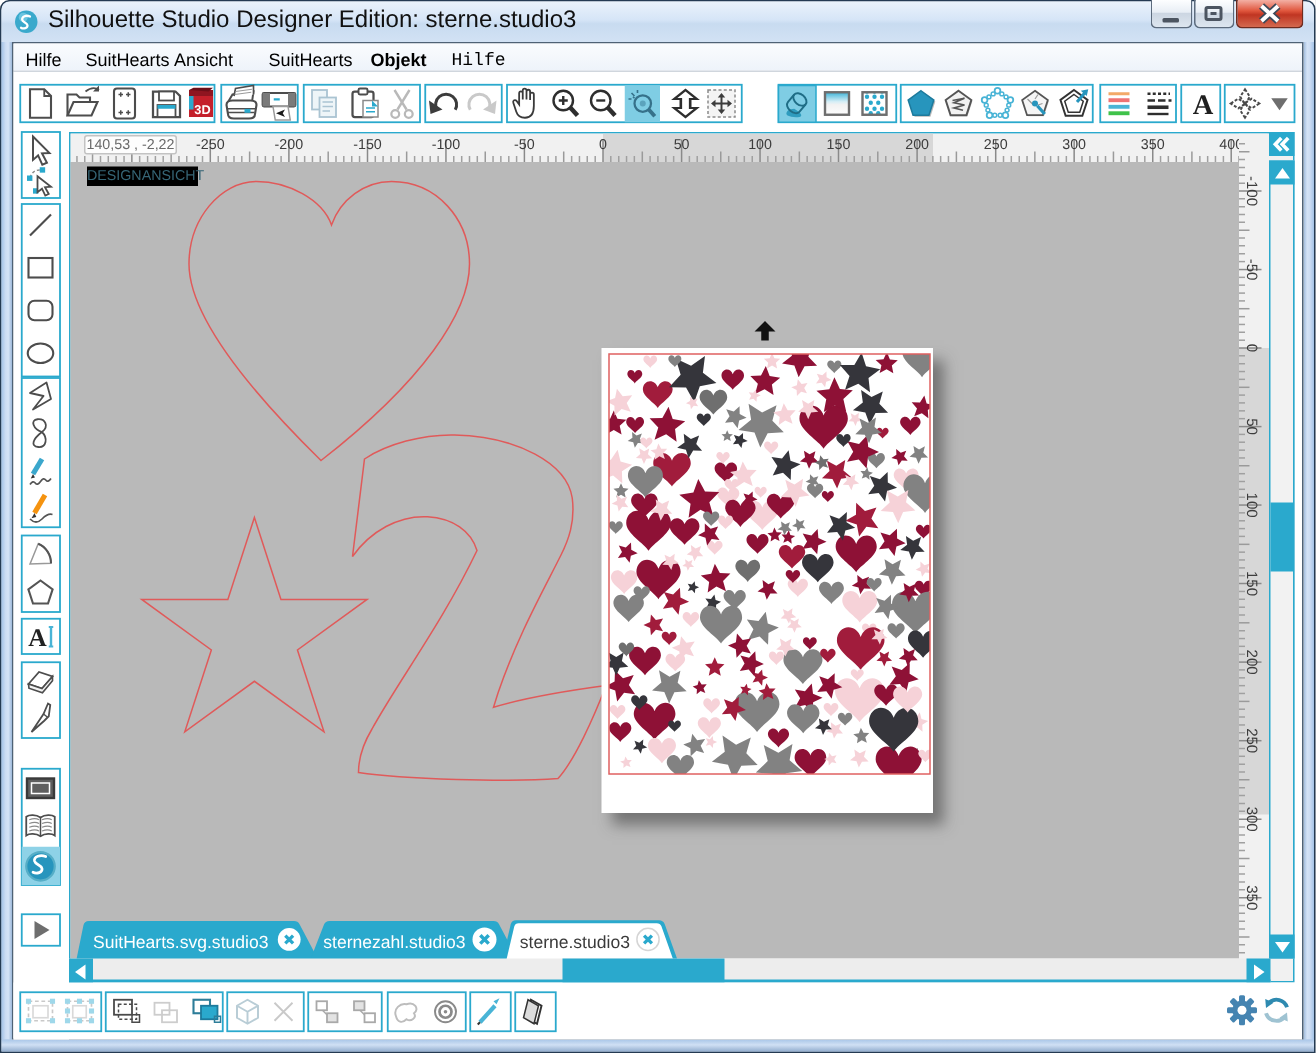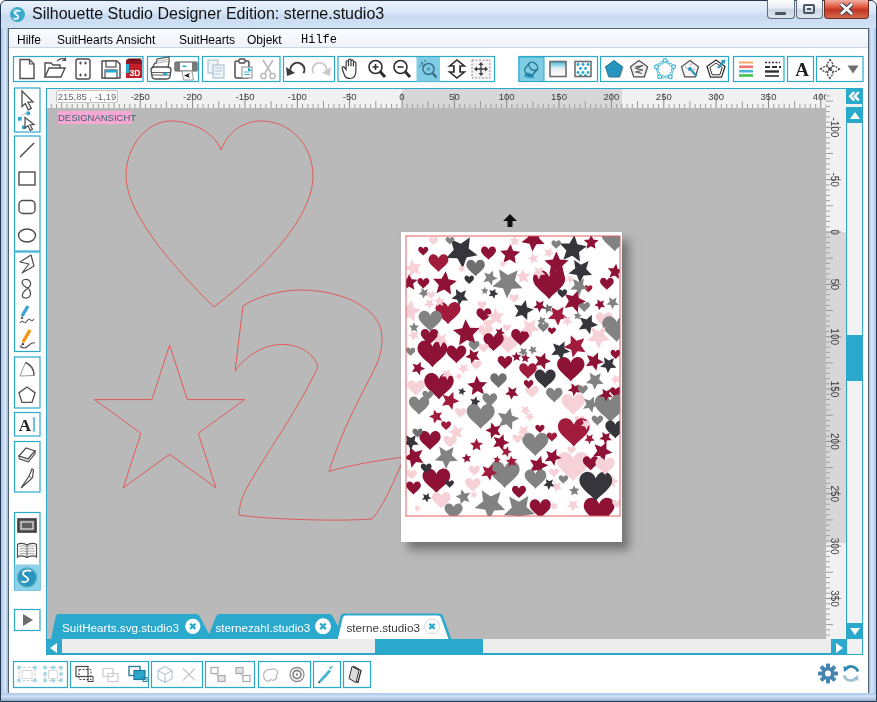--- a/index.html
+++ b/index.html
@@ -36,21 +36,21 @@
   <div class="abs" style="left:1px;top:693px;width:875px;height:8px;background:linear-gradient(#a9c6e8,#d0e0f4 45%,#93aecf);"></div>
 
   <div class="abs" style="left:8px;top:28px;width:861px;height:665px;background:#fff;border:1px solid #4f6275;"></div>
 
   <div class="abs" style="left:9px;top:29px;width:859px;height:19px;background:linear-gradient(#fafcfe,#eef3fa);border-bottom:1px solid #d0d6dd;"></div>
   <div class="abs" style="left:9px;top:33px;width:859px;height:16px;font-size:12px;color:#000;">
     <span style="position:absolute;left:8px;">Hilfe</span>
     <span style="position:absolute;left:48px;">SuitHearts</span>
     <span style="position:absolute;left:107px;">Ansicht</span>
     <span style="position:absolute;left:170px;">SuitHearts</span>
-    <span style="position:absolute;left:238px;">Objekt</span>
+    <span style="position:absolute;left:238px;font-weight:bold;">Objekt</span>
     <span style="position:absolute;left:292px;font-family:Liberation Mono, monospace;">Hilfe</span>
   </div>
 
   <div class="abs" style="left:9px;top:48px;width:859px;height:38px;background:#fff;"></div>
   <svg class="abs" style="left:0;top:0;overflow:hidden;" width="877" height="88" viewBox="0 0 877 88">
     <rect x="13.5" y="56.5" width="129.5" height="25" fill="none" stroke="#2aa9cd" stroke-width="1.2"></rect>
 <rect x="147.5" y="56.5" width="51" height="25" fill="none" stroke="#2aa9cd" stroke-width="1.2"></rect>
 <rect x="202.5" y="56.5" width="77.5" height="25" fill="none" stroke="#2aa9cd" stroke-width="1.2"></rect>
 <rect x="283.5" y="56.5" width="51" height="25" fill="none" stroke="#2aa9cd" stroke-width="1.2"></rect>
 <rect x="338" y="56.5" width="156.5" height="25" fill="none" stroke="#2aa9cd" stroke-width="1.2"></rect>
@@ -869,23 +869,23 @@
 <use href="#ht" fill="#35353b" transform="translate(156.3,58.0) scale(0.479)"></use>
 <use href="#st" fill="#f6d2d8" transform="translate(89.8,80.9) scale(0.933) rotate(-4)"></use>
     </g>
     <rect x="0" y="0" width="214" height="280" fill="none" stroke="#e06060" stroke-width="1"></rect>
   </svg>
 
   <svg class="abs" style="left:500px;top:214px;" width="20" height="14">
       <path d="M10,0 L17,7 L12.5,7 L12.5,13 L7.5,13 L7.5,7 L3,7 Z" fill="#111"></path>
     </svg>
 
-  <div class="abs" style="left:56px;top:90px;width:62px;height:13px;background:#fdfdfd;border:1px solid #c3c3c3;border-radius:2px;font-size:9.5px;color:#6a6a6a;text-align:center;line-height:12px;">215,85 , -1,19</div>
-
-  <div class="abs" style="left:58px;top:111px;width:74px;height:13px;background:#f9a8d4;font-size:9.5px;color:#356575;text-align:center;line-height:13.5px;">DESIGNANSICHT</div>
+  <div class="abs" style="left:56px;top:90px;width:62px;height:13px;background:#fdfdfd;border:1px solid #c3c3c3;border-radius:2px;font-size:9.5px;color:#6a6a6a;text-align:center;line-height:12px;">140,53 , -2,22</div>
+
+  <div class="abs" style="left:58px;top:111px;width:74px;height:13px;background:#000000;font-size:9.5px;color:#356575;text-align:center;line-height:13.5px;">DESIGNANSICHT</div>
 
   <svg class="abs" style="left:0;top:610px;" width="470" height="47" viewBox="0 610 470 47">
     <path d="M51,639.5 L55.6,617 Q56.2,614 59.2,614 L196,614 Q198.6,614 199.7,616.2 L212,639.5 Z" fill="#2aa9cd"></path>
     <text x="62" y="631.8" font-size="11.7" fill="#fff">SuitHearts.svg.studio3</text>
     <circle cx="192.8" cy="626.3" r="7.6" fill="#fff"></circle>
     <path d="M190.2,623.7 L195.4,628.9 M195.4,623.7 L190.2,628.9" stroke="#2aa9cd" stroke-width="2.2"></path>
     <path d="M207,639.5 L216,616.4 Q217,614 219.6,614 L329,614 Q331.6,614 332.7,616.2 L345,639.5 Z" fill="#2aa9cd"></path>
     <text x="215.5" y="631.8" font-size="11.7" fill="#fff">sternezahl.studio3</text>
     <circle cx="323" cy="626.3" r="8" fill="#fff"></circle>
     <path d="M320.2,623.5 L325.8,629.1 M325.8,623.5 L320.2,629.1" stroke="#2aa9cd" stroke-width="2.3"></path>

